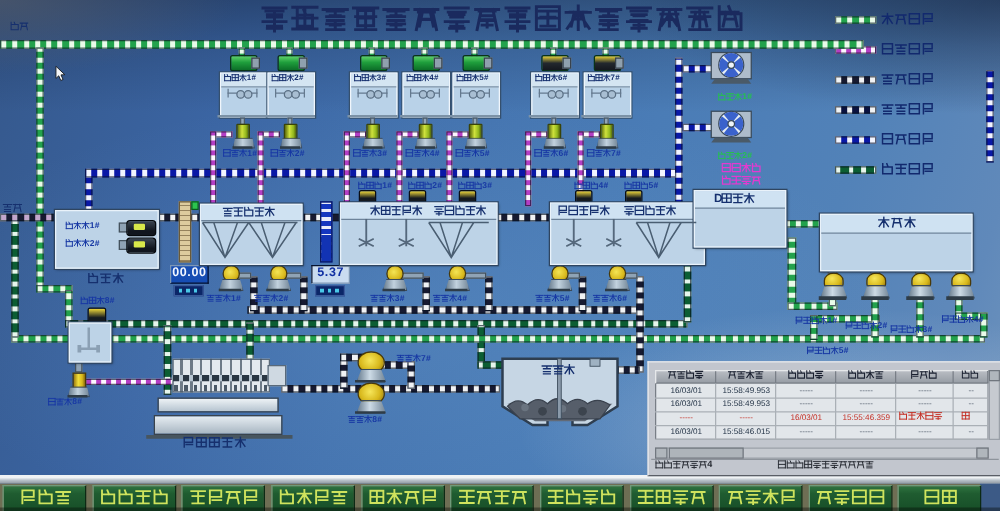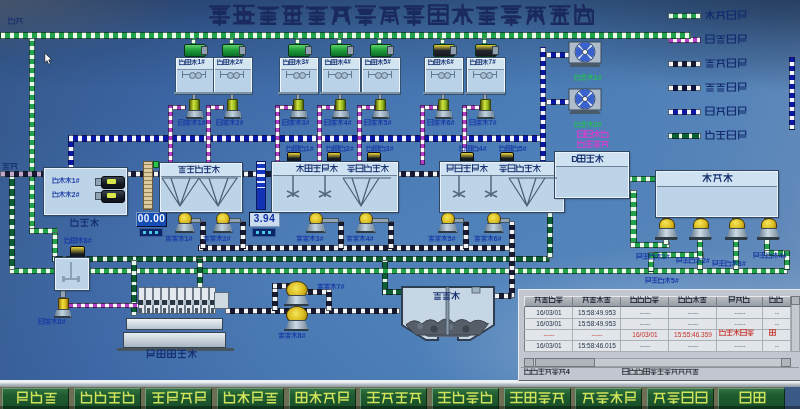--- a/index.html
+++ b/index.html
@@ -443,21 +443,21 @@
     <svg class="a" style="left:577px;top:140px" width="32" height="10" viewBox="0 0 32.0 10">
       <path d="M1.0 0.8L1.0 7.2M1.0 2.8L7.0 2.8M7.0 2.8L7.0 7.2M1.0 7.2L7.0 7.2M3.6 0.8L4.4 2.8M8.6 1.0L15.4 1.0M8.6 4.0L15.4 4.0M8.6 7.0L15.4 7.0M12.0 1.0L12.0 7.0M16.8 1.2L23.2 1.2M18.0 3.0L22.0 3.0M16.8 5.0L23.2 5.0M18.0 6.8L22.0 6.8M20.0 5.0L20.0 7.6M24.8 1.6L31.2 1.6M26.4 1.6L25.2 7.2M29.6 1.6L30.8 7.2M26.0 4.4L30.0 4.4" stroke="#e23ad0" stroke-width="1.00" fill="none" stroke-linecap="square"></path>
     </svg>
     <div class="a" style="left:143px;top:161px;width:10px;height:49px;background:#ddcb9e repeating-linear-gradient(0deg,rgba(90,70,40,.55) 0 1px,rgba(0,0,0,0) 1px 4px);border:1px solid #6a5a38;box-sizing:border-box"></div>
     <div class="a" style="left:153px;top:161px;width:6px;height:7px;background:#2cc44e;border:1px solid #0a5a20;box-sizing:border-box"></div>
     <div class="a" style="left:256px;top:161px;width:10px;height:49px;border:1px solid #0a1a60;box-sizing:border-box;background:linear-gradient(180deg,rgba(0,0,0,0) 0 55%,#1233b4 55% 100%),#1436c0 repeating-linear-gradient(0deg,rgba(255,255,255,.9) 0 2.5px,rgba(0,0,0,0) 2.5px 6.5px)"></div>
     <div class="disp" style="left:136px;top:212px;width:29px;height:13px;background:#164db4">00.00</div>
     <div class="a" style="left:139px;top:228px;width:24px;height:9px;background:#0b2668;border:1px solid #3a5a9a;box-sizing:border-box">
       <div style="margin:2px 3px;height:3px;background:repeating-linear-gradient(90deg,#49c8e8 0 3px,rgba(0,0,0,0) 3px 6px)"></div>
     </div>
-    <div class="disp" style="left:249px;top:212px;width:29px;height:13px;background:#cadcf0;color:#1030a2;border:1px solid #06132f;border-right-color:#7e97b5;border-bottom-color:#7e97b5">3.94</div>
+    <div class="disp" style="left:249px;top:212px;width:29px;height:13px;background:#cadcf0;color:#1030a2;border:1px solid #06132f;border-right-color:#7e97b5;border-bottom-color:#7e97b5">5.37</div>
     <div class="a" style="left:252px;top:228px;width:24px;height:9px;background:#0b2668;border:1px solid #3a5a9a;box-sizing:border-box">
       <div style="margin:2px 3px;height:3px;background:repeating-linear-gradient(90deg,#49c8e8 0 3px,rgba(0,0,0,0) 3px 6px)"></div>
     </div>
     <svg class="a" style="left:286px;top:145px" width="28" height="8.5" viewBox="0 0 27.6 8.5">
       <path d="M0.8 0.7L0.8 5.9M0.8 2.3L5.7 2.3M5.7 2.3L5.7 5.9M0.8 5.9L5.7 5.9M2.9 0.7L3.6 2.3M7.2 0.8L12.4 0.8M7.2 0.8L7.2 5.7M12.4 0.8L12.4 5.7M7.2 5.7L12.4 5.7M9.8 0.8L9.8 5.7M7.2 3.2L12.4 3.2M13.8 0.7L13.8 5.9M13.8 2.3L18.7 2.3M18.7 2.3L18.7 5.9M13.8 5.9L18.7 5.9M15.9 0.7L16.6 2.3" stroke="#1839a4" stroke-width="0.80" fill="none" stroke-linecap="square"></path>
       <text x="19.5" y="5.6" font-family="Liberation Sans" font-size="6.8" font-weight="bold" fill="#1839a4">1</text>
       <text x="23.5" y="5.6" font-family="Liberation Sans" font-size="6.8" font-weight="bold" fill="#1839a4">#</text>
     </svg>
     <div class="a" style="left:287px;top:152px;width:12px;height:10px;background:linear-gradient(180deg,#f0d83a,#151a20 55%);border:1px solid #0a0e14;border-radius:2px"></div>
     <svg class="a" style="left:326px;top:145px" width="28" height="8.5" viewBox="0 0 27.6 8.5">

